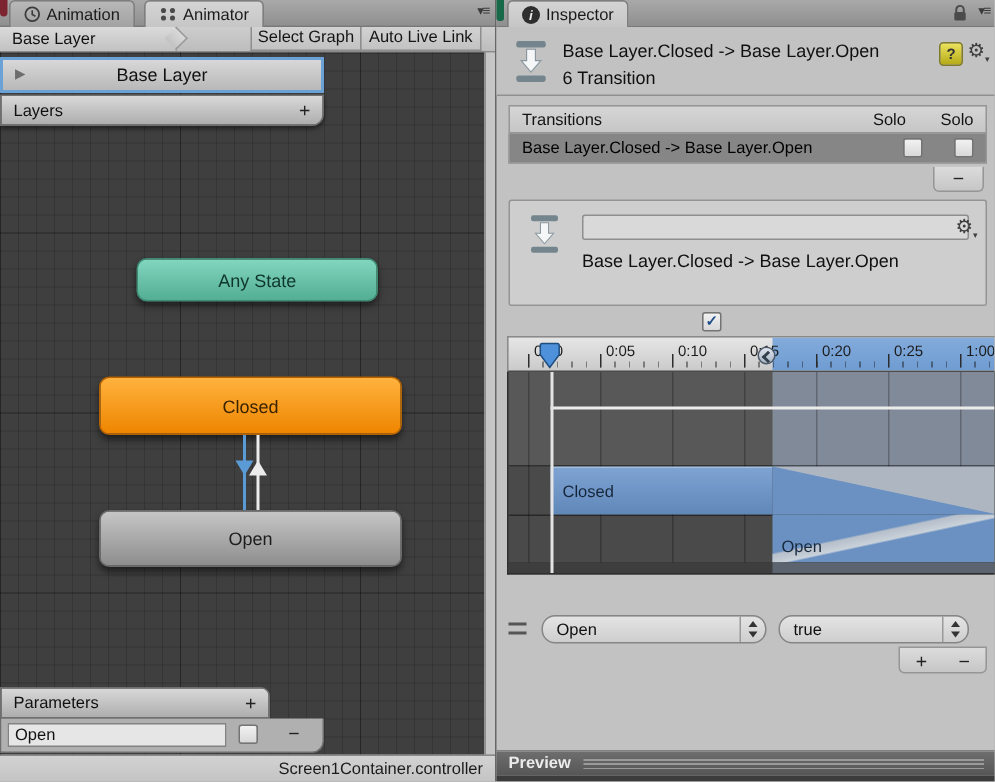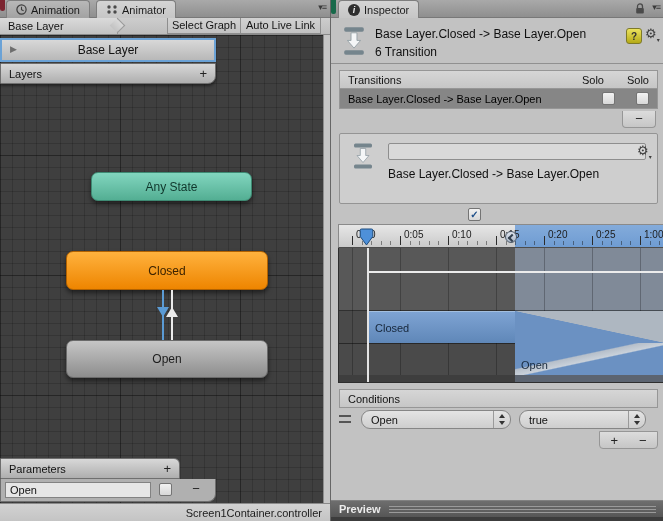--- a/index.html
+++ b/index.html
@@ -296,23 +296,20 @@
       <div id="closed-wedge"></div>
       <div id="open-left"></div>
       <div id="open-bar">
         <span>Open</span>
       </div>
       <div id="tl-bottom"></div>
       <div id="tl-bottom-sel"></div>
       <div id="tl-playhead"></div>
     </div>
 
-    <div class="section-hdr" id="conditions-hdr">
-      <span>Conditions</span>
-    </div>
     <div id="condition-row">
       <div class="drag-eq"></div>
       <div class="popup" style="left:22px; width:150px;">
         <span>Open</span>
         <span class="ud">
             <i class="up"></i>
             <i class="down"></i>
           </span>
       </div>
       <div class="popup" style="left:180px; width:127px;">

